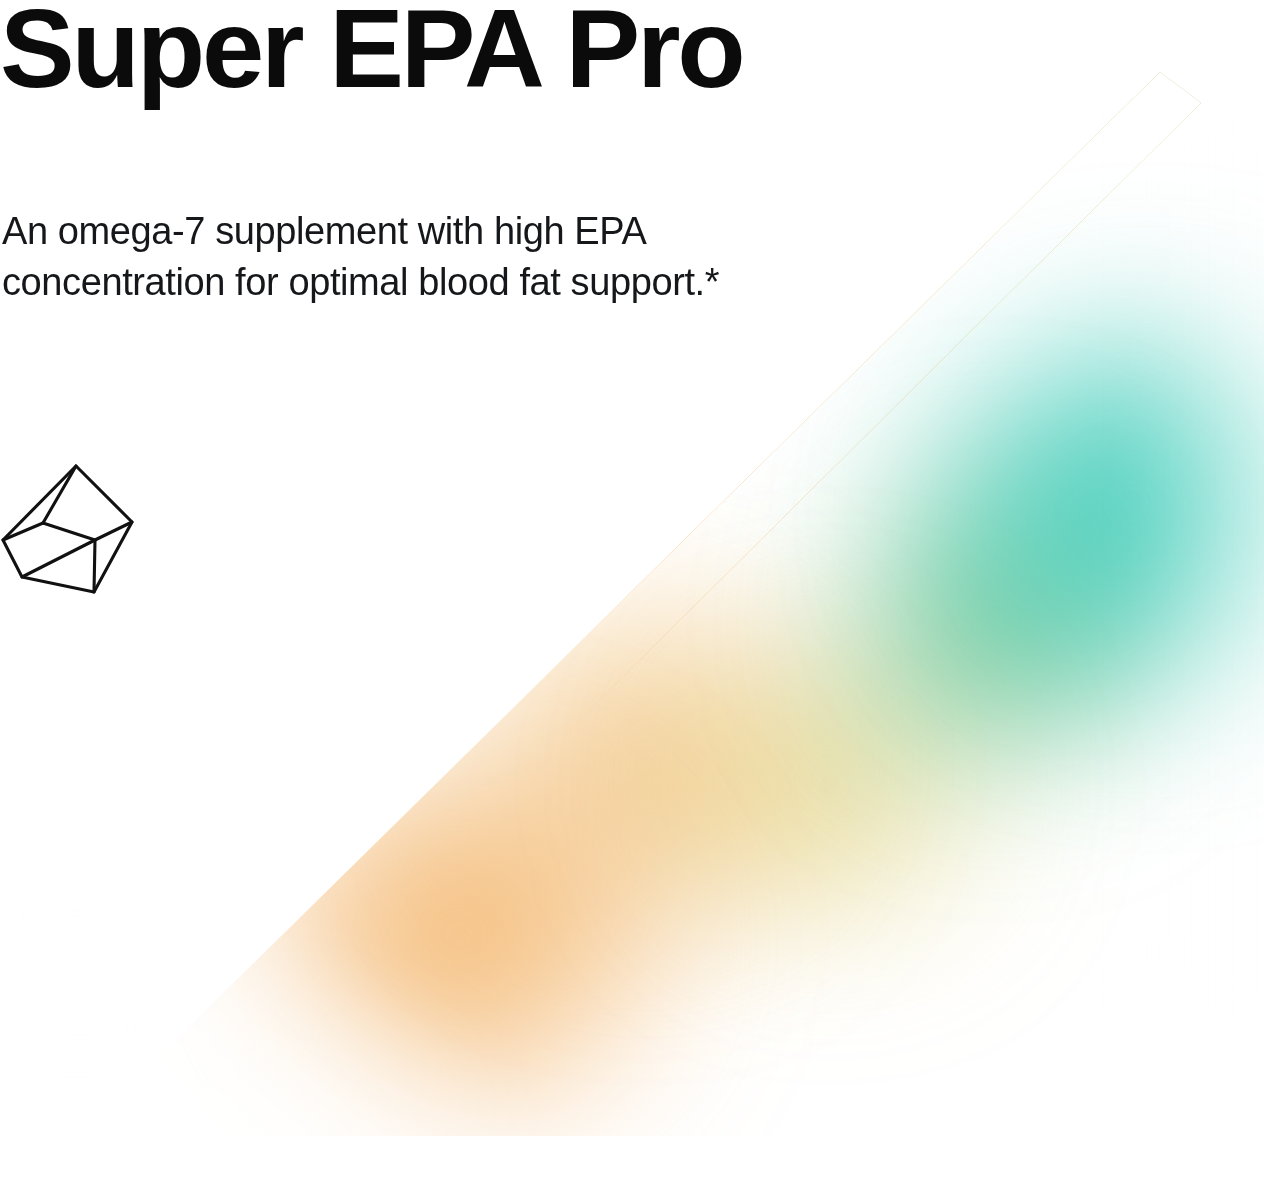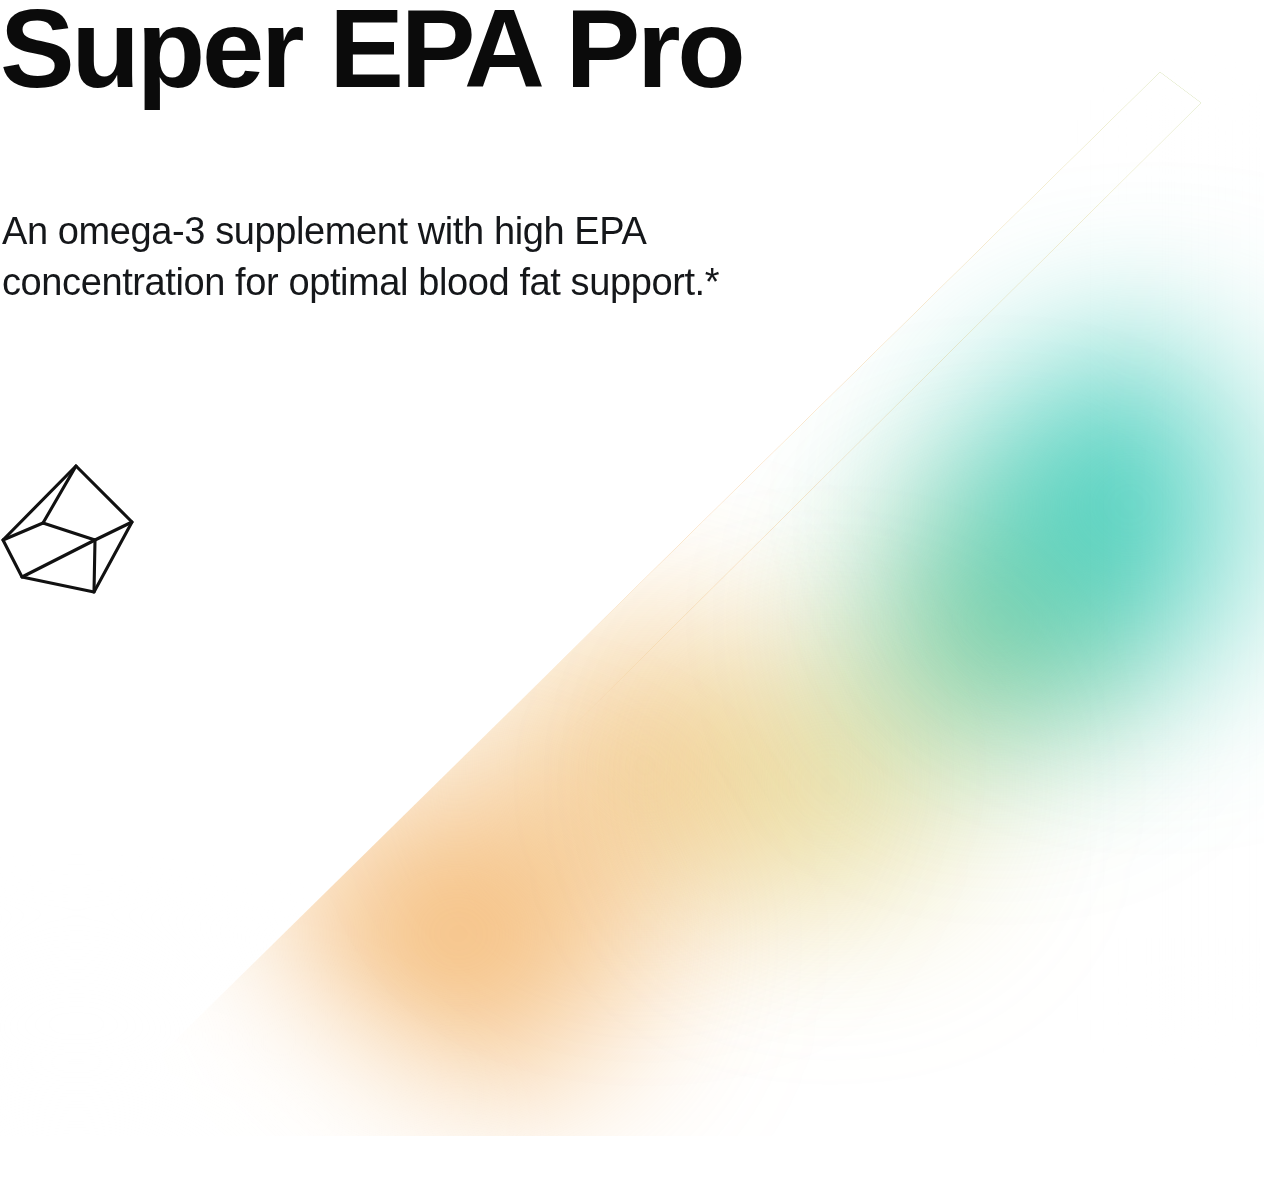--- a/index.html
+++ b/index.html
@@ -215,21 +215,21 @@
 
     <div class="edge-mask"></div>
     <div class="corner-wash"></div>
     <div class="right-wash"></div>
   </div>
 
   <div id="content">
 
     <h1 id="product-title">Super EPA Pro</h1>
 
-    <p id="product-description">An omega-3 supplement with high EPA concentration for optimal blood fat support.*</p>
+    <p id="product-description">An omega-7 supplement with high EPA concentration for optimal blood fat support.*</p>
 
     <svg id="polyhedron-icon" viewBox="0 0 145 150" aria-hidden="true">
       <g fill="none" stroke="#111111" stroke-width="3.1" stroke-linejoin="round" stroke-linecap="round">
 
         <path d="M76 11 L132 67 L94 137 L22 122 L3 85 Z"></path>
 
         <path d="M76 11 L43 68"></path>
         <path d="M43 68 L3 85"></path>
         <path d="M43 68 L95 85"></path>
         <path d="M95 85 L132 67"></path>

